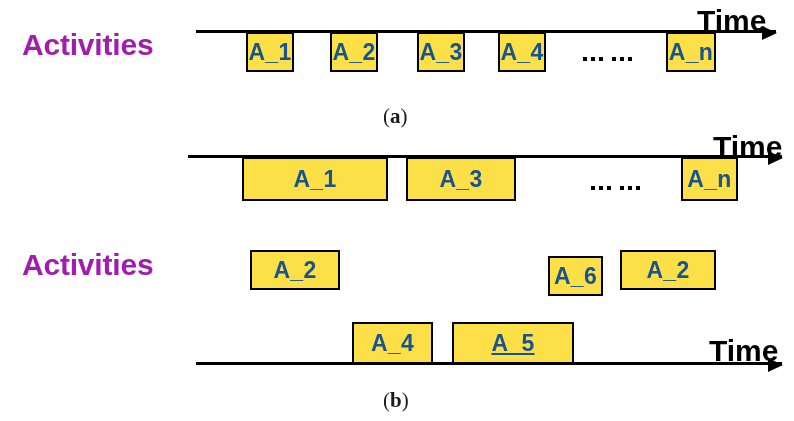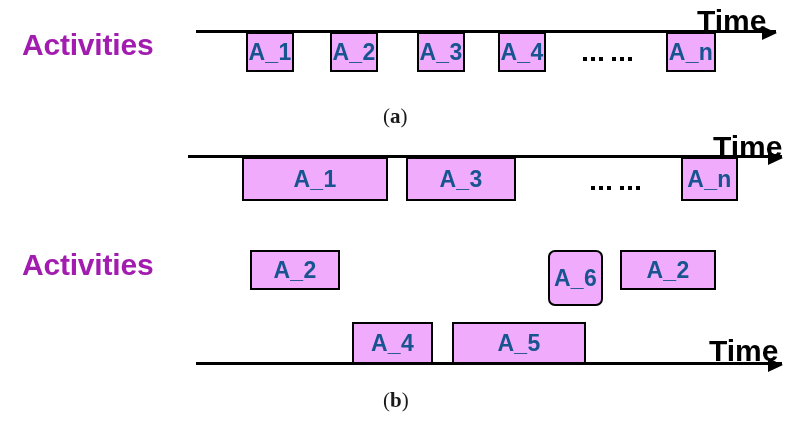--- a/index.html
+++ b/index.html
@@ -72,21 +72,21 @@
   }
   .time-a     { left: 697px; top: 4px;   }
   .time-b-top { left: 713px; top: 130px; }
   .time-b-bot { left: 709px; top: 334px; }
 
   
   .act-box {
     position: absolute;
     box-sizing: border-box;
     border: 2.5px solid #000000;
-    background: #f0abfc;
+    background: #fde047;
     display: flex;
     align-items: center;
     justify-content: center;
     color: #18548f;
     font-family: "Liberation Sans", sans-serif;
     font-weight: bold;
     font-size: 23px;
     letter-spacing: 0.3px;
     white-space: nowrap;
   }
@@ -180,27 +180,27 @@
         <span class="dot"></span>
       </span>
       <span class="dot-group">
         <span class="dot"></span>
         <span class="dot"></span>
         <span class="dot"></span>
       </span>
     </div>
 
     <div class="act-box" style="left:250px; top:250px; width:90px; height:40px;">A_2</div>
-    <div class="act-box" style="left:548px; top:250px; width:55px; height:56px;border-radius:7px;">A_6</div>
+    <div class="act-box" style="left:548px; top:256px; width:55px; height:40px;">A_6</div>
     <div class="act-box" style="left:620px; top:250px; width:96px; height:40px;">A_2</div>
 
     <div class="axis axis-b-bot">
       <span class="arrow-head"></span>
     </div>
     <div class="time-label time-b-bot">Time</div>
 
     <div class="act-box" style="left:352px; top:322px; width:81px; height:42px;">A_4</div>
-    <div class="act-box" style="left:452px; top:322px; width:134px; height:42px;">A_5</div>
+    <div class="act-box" style="left:452px; top:322px; width:122px; height:42px;text-decoration:underline;">A_5</div>
 
     <div class="caption caption-b"><span>(</span><b>b</b><span>)</span></div>
   </div>
 
 </div>
 
 </body></html>

